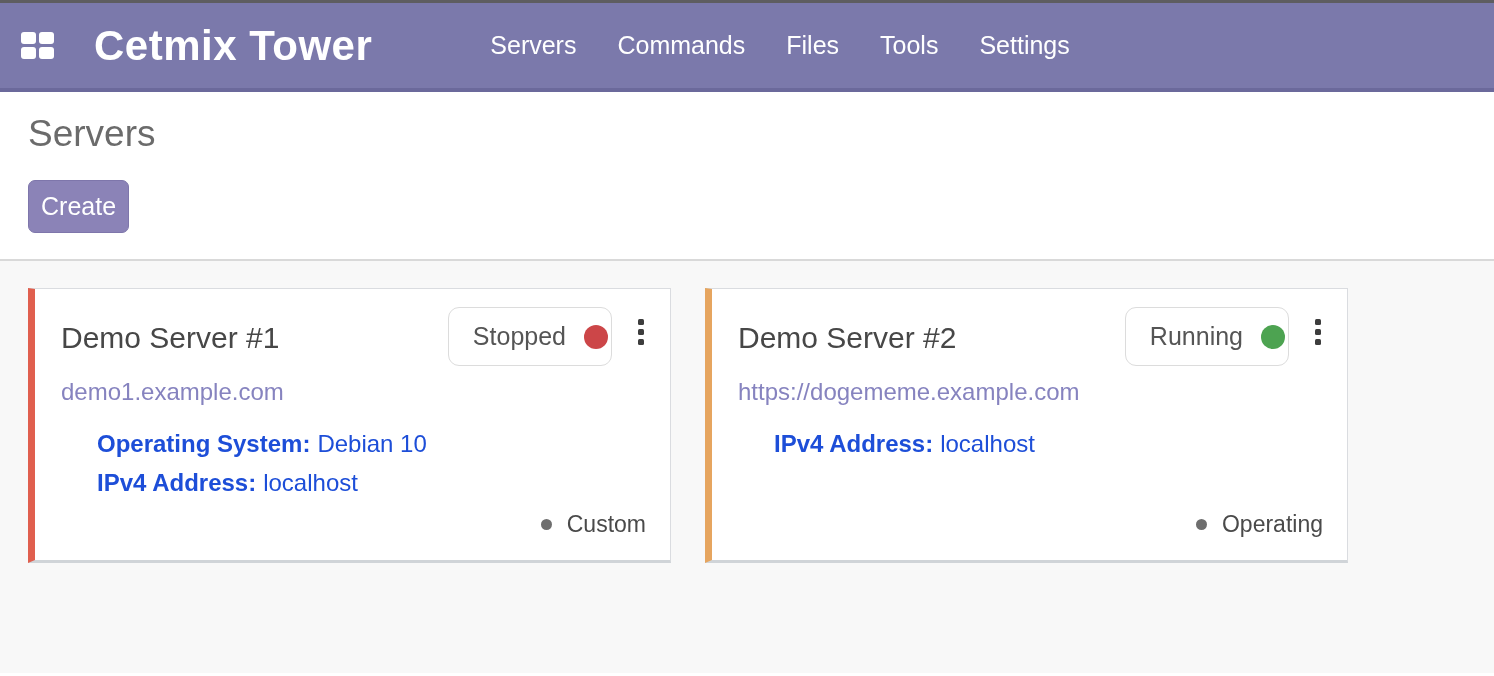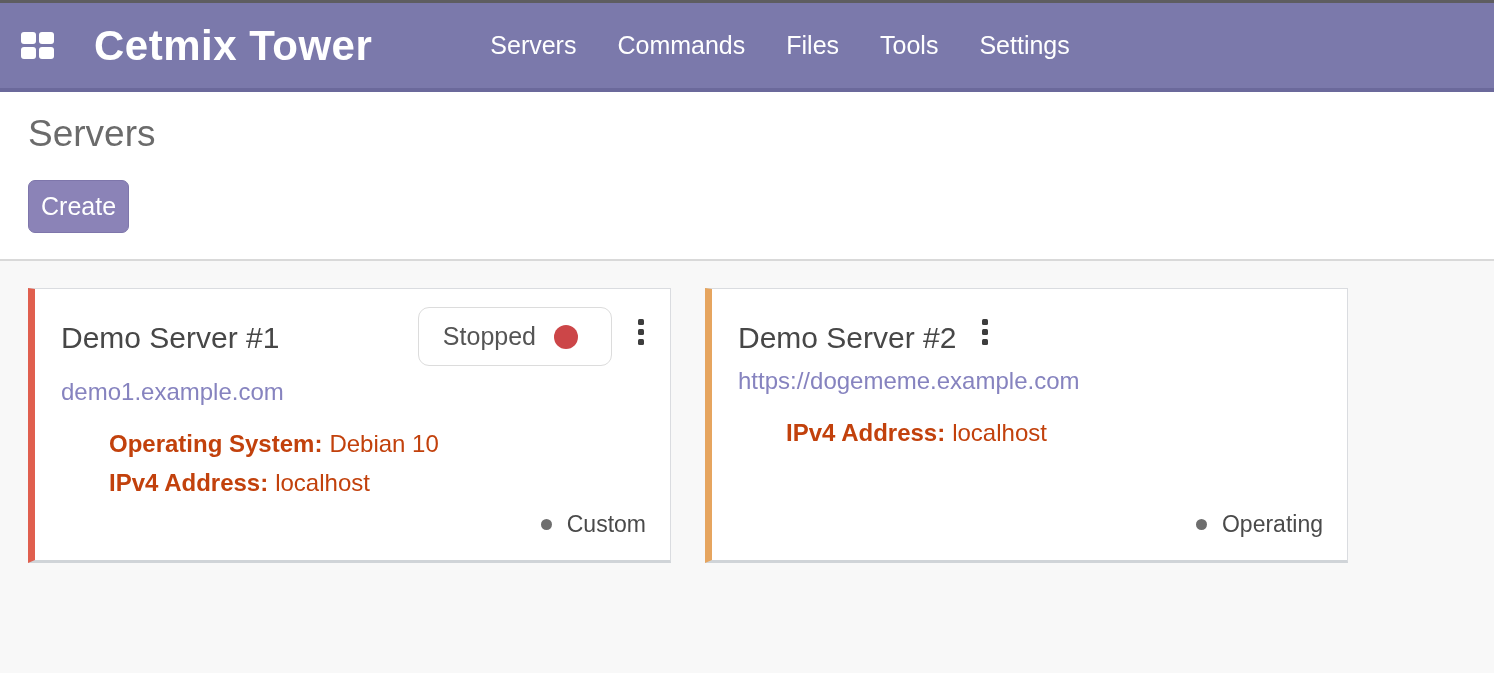--- a/index.html
+++ b/index.html
@@ -103,21 +103,21 @@
     white-space: nowrap;
   }
   .status-badge {
     margin-left: auto;
     display: flex;
     align-items: center;
     gap: 18px;
     background: #ffffff;
     border: 1px solid #dcdcdc;
     border-radius: 11px;
-    padding: 14px 33px 14px 24px;
+    padding: 14px 3px 14px 24px;
     font-size: 25px;
     color: #555555;
     white-space: nowrap;
   }
   .status-dot { width: 24px; height: 24px; border-radius: 50%; }
   .kebab {
     margin-left: 24px;
     margin-top: 10px;
     display: flex;
     flex-direction: column;
@@ -131,23 +131,23 @@
     display: block;
     margin-top: 12px;
     font-size: 24px;
     color: #8683bf;
     text-decoration: none;
     cursor: pointer;
     white-space: nowrap;
   }
   .card-fields {
     margin-top: 18px;
-    margin-left: 48px;
+    margin-left: 36px;
     font-size: 24px;
-    color: #c2410c;
+    color: #1d4ed8;
     line-height: 39px;
   }
   .field-label { font-weight: bold; margin-right: 7px; }
   .card-tag {
     margin-top: auto;
     align-self: flex-end;
     display: flex;
     align-items: center;
     gap: 15px;
     font-size: 23px;
@@ -210,20 +210,24 @@
       </div>
       <div class="card-tag">
         <span class="tag-dot"></span>
         <span>Custom</span>
       </div>
     </article>
 
     <article class="card" style="border-left-color: rgb(230, 165, 95);">
       <div class="card-head">
         <h2 class="card-title">Demo Server #2</h2>
+        <div class="status-badge">
+          <span>Running</span>
+          <span class="status-dot" style="background-color: rgb(77, 163, 81);"></span>
+        </div>
         <div class="kebab">
           <span></span>
             <span></span>
             <span></span>
         </div>
       </div>
       <a class="card-link">https://dogememe.example.com</a>
       <div class="card-fields">
         <div class="field">
           <span class="field-label">IPv4 Address:</span><span>localhost</span>

